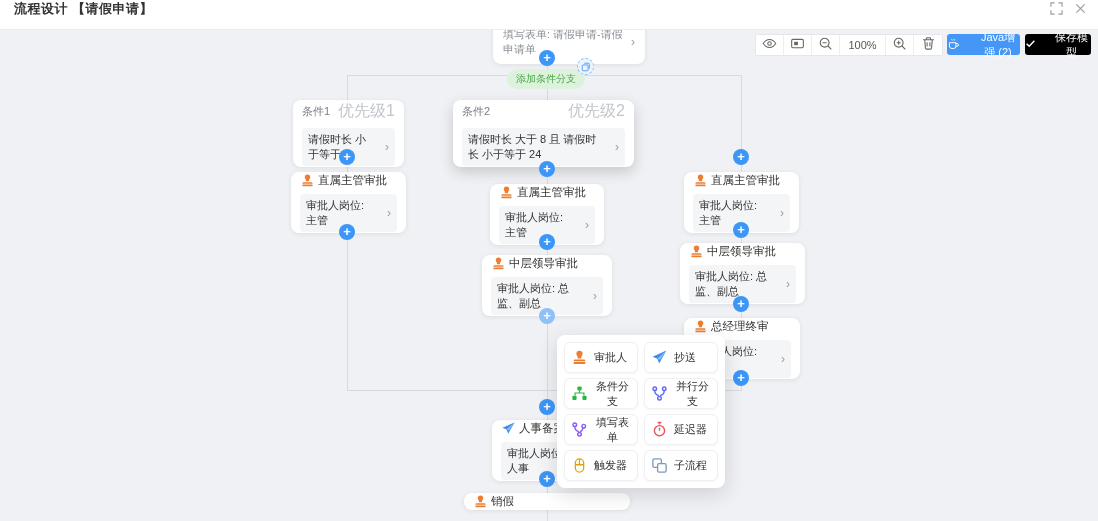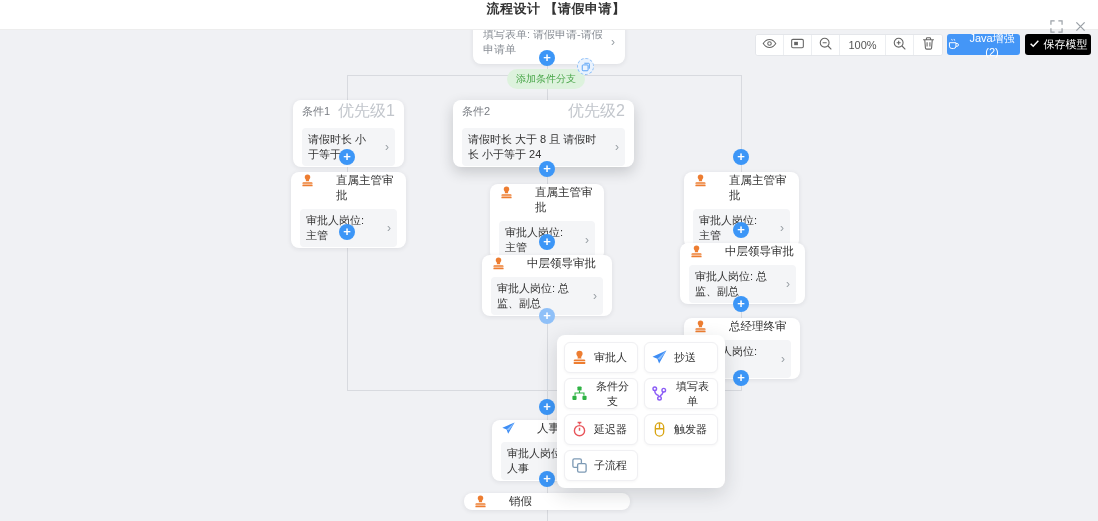--- a/index.html
+++ b/index.html
@@ -2,47 +2,47 @@
 <html><head>
 <meta charset="utf-8">
 <style>
   * { margin:0; padding:0; box-sizing:border-box; }
   html,body { width:1098px; height:521px; overflow:hidden;
     font-family:"Liberation Sans","DejaVu Sans",sans-serif; background:#f0f1f4; }
   .app { position:relative; width:1098px; height:521px; }
 
   
   .hdr { position:absolute; left:0; top:0; width:1098px; height:30px; background:#fff;
-         border-bottom:1px solid #ededed; display:flex; align-items:center; z-index:70;flex-direction:column; }
+         border-bottom:1px solid #ededed; display:flex; align-items:flex-start; z-index:70; }
   .hdr-title { margin-left:14px; font-size:13px; font-weight:bold; color:#333; letter-spacing:.5px; }
   .hdr-icons { margin-left:auto; margin-right:10px; display:flex; gap:8px; align-items:center; }
   .hdr-icons span { display:inline-flex; width:16px; height:16px; align-items:center; justify-content:center; cursor:pointer; }
 
   
   .tb-group { position:absolute; left:755px; top:34px; height:22px; display:flex; background:#fff;
               border:1px solid #e4e6ea; border-radius:3px; z-index:60; overflow:hidden; }
   .tbtn { width:28px; height:100%; display:flex; align-items:center; justify-content:center;
           border-right:1px solid #eceef1; cursor:pointer; background:#fff; border-top:0;border-bottom:0;border-left:0; }
   .tbtn:last-child { border-right:0; }
   .tb-zoom { width:46px; font-size:11px; color:#555; }
   .btn { position:absolute; top:34px; height:21px; border:0; border-radius:3px; color:#fff; font-size:11px;
-         display:flex; align-items:center; justify-content:center; gap:4px; cursor:pointer; z-index:60; }
+         display:flex; align-items:center; justify-content:center; gap:16px; cursor:pointer; z-index:60; }
   .btn-java { left:947px; width:73px; background:#4496f7; }
   .btn-save { left:1025px; width:66px; background:#000000; }
 
   
   .canvas { position:absolute; left:0; top:30px; width:1098px; height:491px; overflow:hidden; background:#f0f1f4; }
   .vline,.hline { position:absolute; background:#d8dadf; z-index:1; }
   .vline { width:1px; } .hline { height:1px; }
 
   
   .node { position:absolute; background:#fff; border-radius:8px; padding:1px 9px;
           box-shadow:0 1px 5px rgba(31,35,41,.09); z-index:10; cursor:pointer; }
   .elevated { box-shadow:0 5px 14px rgba(31,35,41,.20); }
-  .node-title { display:flex; align-items:flex-start; gap:21px; font-size:11.5px; color:#333;font-family:Liberation Mono, monospace; }
+  .node-title { display:flex; align-items:flex-start; gap:3px; font-size:11.5px; color:#333;font-family:Liberation Mono, monospace; }
   .nicon { display:inline-flex; width:15px; height:15px; flex:0 0 auto; }
   .nicon svg { width:100%; height:100%; }
   .pill { margin-top:6px; background:#f4f5f7; border-radius:4px; padding:4px 6px; font-size:11px; color:#333;
           display:flex; align-items:center; gap:12px; line-height:1.35; }
   .pill-text { flex:1; }
   .chev { color:#9aa0a6; font-size:12px; line-height:1.2; align-self:center; }
   .cond-head { display:flex; align-items:center; justify-content:space-between; font-size:11px; }
   .cond-title { color:#787c82; }
   .cond-title.strong { color:#333; font-weight:500; }
   .cond-pri { color:#c2c6cc; font-size:16px; }
@@ -142,21 +142,21 @@
   </button>
 
   <div class="canvas">
 
     <i class="vline" style="left:547px;top:0;height:491px"></i>
     <i class="hline" style="left:347px;top:45px;width:395px"></i>
     <i class="vline" style="left:347px;top:45px;height:315px"></i>
     <i class="vline" style="left:741px;top:45px;height:315px"></i>
     <i class="hline" style="left:347px;top:360px;width:395px"></i>
 
-    <div class="node form-node" style="left:473px;top:-10px;width:152px">
+    <div class="node form-node" style="left:493px;top:-10px;width:152px">
       <span>填写表单: 请假申请-请假申请单</span>
       <span class="chev">›</span>
     </div>
 
     <button class="plus" style="left:539px;top:20px">+</button>
     <button class="branch-pill">添加条件分支</button>
     <span class="copy-bubble">
       <span><svg viewBox="0 0 12 12" width="10" height="10" fill="none" stroke="#4d9bf5" stroke-width="1.1">
             <rect x="1.5" y="3.5" width="7" height="7" rx="1"></rect>
             <path d="M4 1.5h5a1 1 0 0 1 1 1V8"></path>
@@ -360,20 +360,31 @@
                 <rect x="6.8" y="1.5" width="4.4" height="4.4" rx="1"></rect>
                 <rect x="1.5" y="11.5" width="4.4" height="4.4" rx="1"></rect>
                 <rect x="12.1" y="11.5" width="4.4" height="4.4" rx="1"></rect>
                 <path d="M8.4 5.9h1.2v2H14.3v3.2h-1.2v-2H4.9v2H3.7V7.9h4.7z"></path>
               </svg>
             </span>
           <span>条件分支</span>
         </button>
         <button class="menu-btn">
           <span class="micon">
+              <svg viewBox="0 0 18 18" fill="none" stroke="#5b6cfa" stroke-width="1.5">
+                <circle cx="4" cy="4" r="1.9"></circle>
+                <circle cx="14" cy="4" r="1.9"></circle>
+                <circle cx="9" cy="14" r="1.9"></circle>
+                <path d="M4 6c0 3 2.2 4.6 4.3 5.2M14 6c0 3-2.2 4.6-4.3 5.2"></path>
+              </svg>
+            </span>
+          <span>并行分支</span>
+        </button>
+        <button class="menu-btn">
+          <span class="micon">
               <svg viewBox="0 0 18 18" fill="none" stroke="#8b5cf6" stroke-width="1.5">
                 <circle cx="4" cy="4" r="1.9"></circle>
                 <circle cx="13.5" cy="5.5" r="1.9"></circle>
                 <circle cx="9" cy="14" r="1.9"></circle>
                 <path d="M4 6c0 3 2.2 4.6 4.3 5.2M13 7.2c-.6 2.3-2 3.5-3.5 4.3"></path>
               </svg>
             </span>
           <span>填写表单</span>
         </button>
         <button class="menu-btn">

